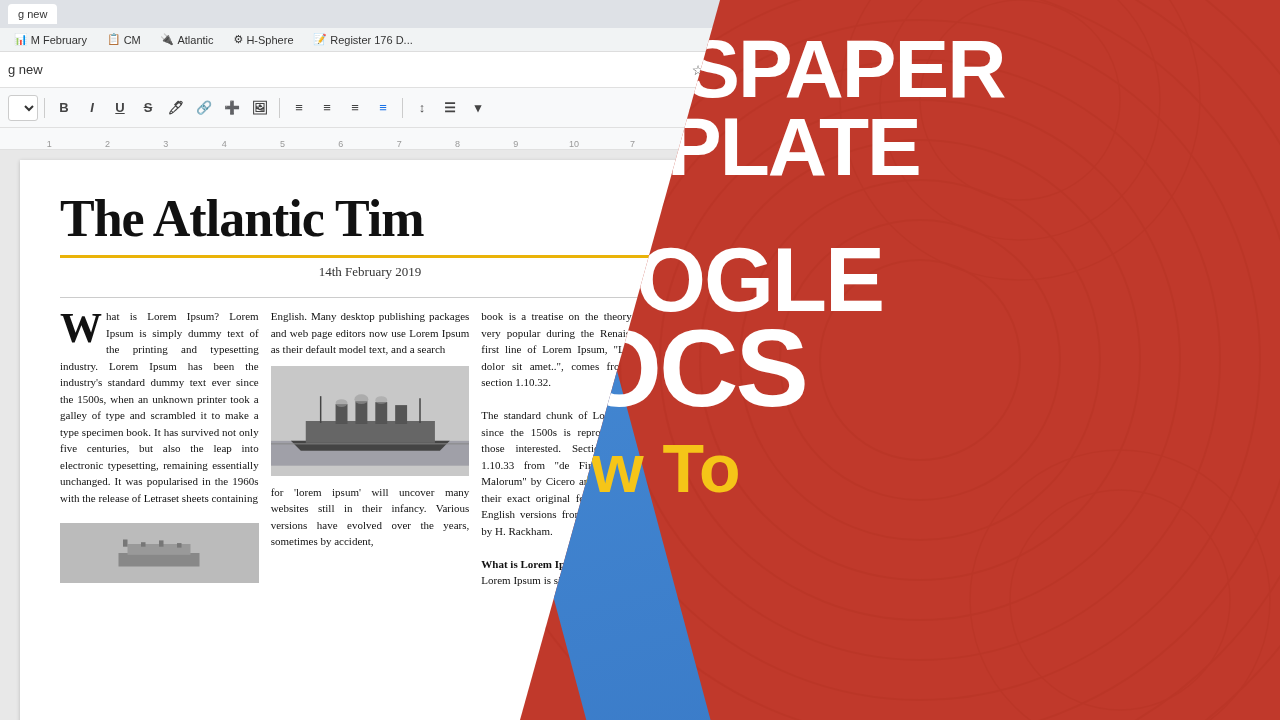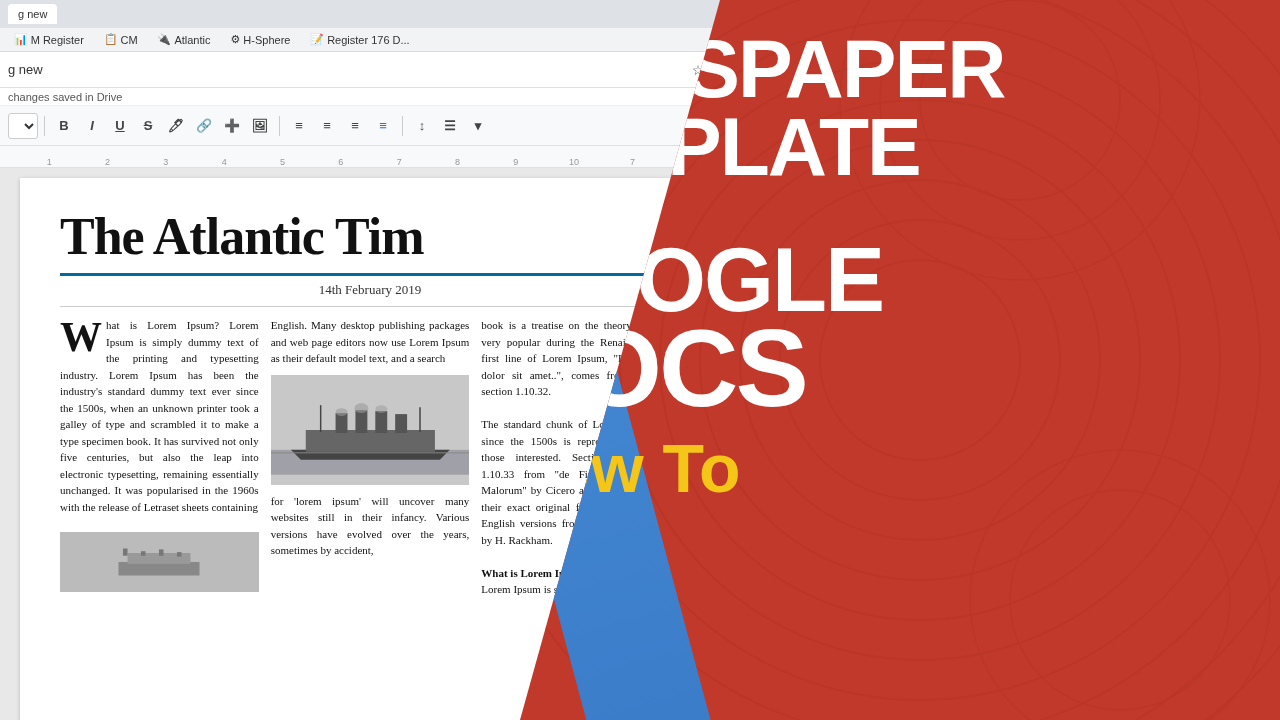--- a/index.html
+++ b/index.html
@@ -169,34 +169,34 @@
       padding: 30px 40px 20px 40px;
       box-shadow: 0 1px 4px rgba(0,0,0,0.2);
     }
 
     
     .newspaper-title {
       font-family: 'Georgia', serif;
       font-size: 52px;
       font-weight: bold;
       color: #111;
-      border-bottom: 3px solid #0369a1;
+      border-bottom: 3px solid #eab308;
       padding-bottom: 8px;
       margin-bottom: 6px;
       line-height: 1.1;
       letter-spacing: -1px;
     }
     .newspaper-date {
       text-align: center;
       font-family: Georgia, serif;
       font-size: 13px;
       color: #333;
       margin-bottom: 10px;
       border-bottom: 1px solid #ccc;
-      padding-bottom: 8px;
+      padding-bottom: 17px;
     }
     .newspaper-columns {
       display: grid;
       grid-template-columns: 1fr 1fr 1fr;
       gap: 12px;
       margin-top: 8px;
     }
     .col-text {
       font-family: Georgia, serif;
       font-size: 11px;
@@ -334,21 +334,21 @@
 
 <div id="docs-area">
 
   <div class="browser-tabs">
     <div class="browser-tab">g new</div>
   </div>
 
   <div class="browser-bookmark-bar">
     <div class="bookmark-item">
       <span>📊</span>
-      <span>M Register</span>
+      <span>M February</span>
     </div>
     <div class="bookmark-item">
       <span>📋</span>
       <span>CM</span>
     </div>
     <div class="bookmark-item">
       <span>🔌</span>
       <span>Atlantic</span>
     </div>
     <div class="bookmark-item">
@@ -360,23 +360,20 @@
       <span>Register 176 D...</span>
     </div>
   </div>
 
   <div class="docs-toolbar">
     <span class="toolbar-title">g new</span>
     <span class="toolbar-icon">☆</span>
     <span class="toolbar-icon">📁</span>
   </div>
 
-  <div style="height:18px; background:#fff; display:flex; align-items:center; padding:0 8px; font-size:11px; color:#555; border-bottom:1px solid #eee;">
-    <span>changes saved in Drive</span>
-  </div>
 
   <div class="format-toolbar">
     <select class="fmt-select" style="width:30px;"></select>
     <div class="fmt-divider"></div>
     <div class="fmt-btn">
         <b>B</b>
       </div>
     <div class="fmt-btn">
         <i>I</i>
       </div>

